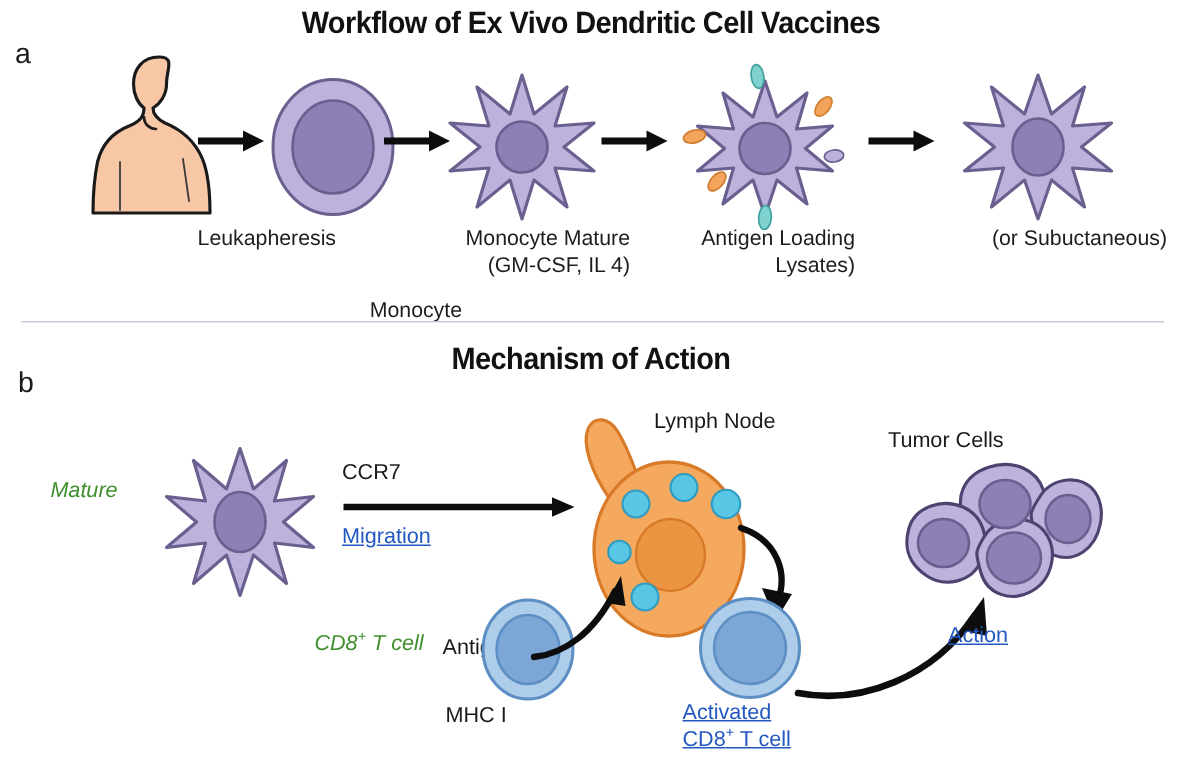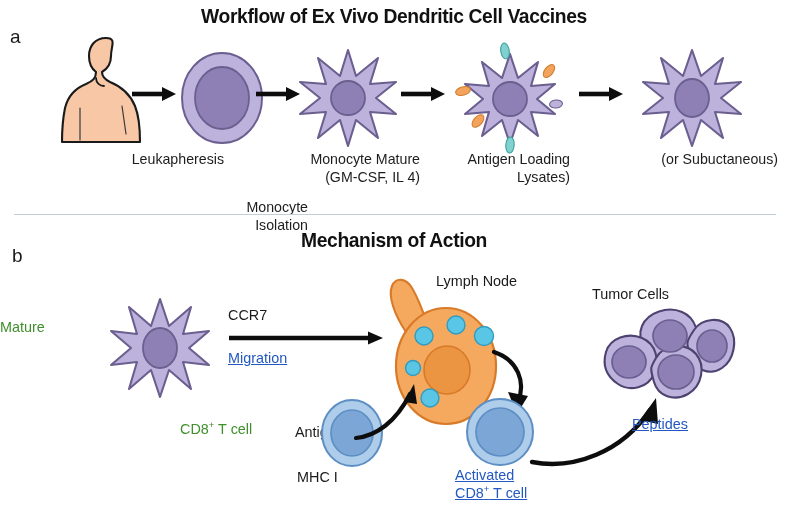--- a/index.html
+++ b/index.html
@@ -40,21 +40,21 @@
   }
   .lbl{
     font-size:14.4px;
     line-height:1.28;
     white-space:nowrap;
   }
   .lbl-black{color:#1a1a1a;}
   .lbl-green{color:#3f8f2c;}
   .lbl-blue{color:#2358c0;text-decoration:underline;}
   .center{text-align:left;}
-  .right{text-align:left;}
+  .right{text-align:center;font-style:italic;}
   sup{font-size:0.66em;vertical-align:super;line-height:0;}
   .divider{
     background:#c2cdd8;
     height:1px;
     width:100%;
   }
   svg{display:block;overflow:visible;}
 </style>
 </head>
 <body>
@@ -148,21 +148,20 @@
       <ellipse cx="54" cy="52" rx="17" ry="19" fill="#8e7fb4" stroke="#6b5f90" stroke-width="1.8"></ellipse>
     </svg>
   </div>
 
   <div class="abs step-caption" style="left:0px;top:150px;width:224px;">
     <div>Leukapheresis</div>
   </div>
 
   <div class="abs step-caption" style="left:168px;top:150px;width:140px;margin-top:48px;">
     <div>Monocyte</div>
-    <div>Isolation</div>
   </div>
 
   <div class="abs step-caption" style="left:280px;top:150px;width:140px;">
     <div>Monocyte Mature</div>
     <div>(GM-CSF, IL 4)</div>
   </div>
 
   <div class="abs step-caption" style="left:420px;top:150px;width:150px;">
     <div>Antigen Loading</div>
     <div>Lysates)</div>
@@ -276,15 +275,15 @@
         <ellipse cx="72" cy="32" rx="17" ry="16" fill="#8e7fb4"></ellipse>
         <ellipse cx="114" cy="42" rx="15" ry="16" fill="#8e7fb4"></ellipse>
         <ellipse cx="31" cy="58" rx="17" ry="16" fill="#8e7fb4"></ellipse>
         <ellipse cx="78" cy="68" rx="18" ry="17" fill="#8e7fb4"></ellipse>
       </g>
     </svg>
   </div>
 
   <div class="abs lbl lbl-black center" style="left:592px;top:285px;width:150px;">Tumor Cells</div>
 
-  <div class="abs lbl lbl-blue center" style="left:632px;top:415px;width:100px;">Peptides</div>
+  <div class="abs lbl lbl-blue center" style="left:632px;top:415px;width:100px;">Action</div>
 
 </div>
 
 </body></html>

